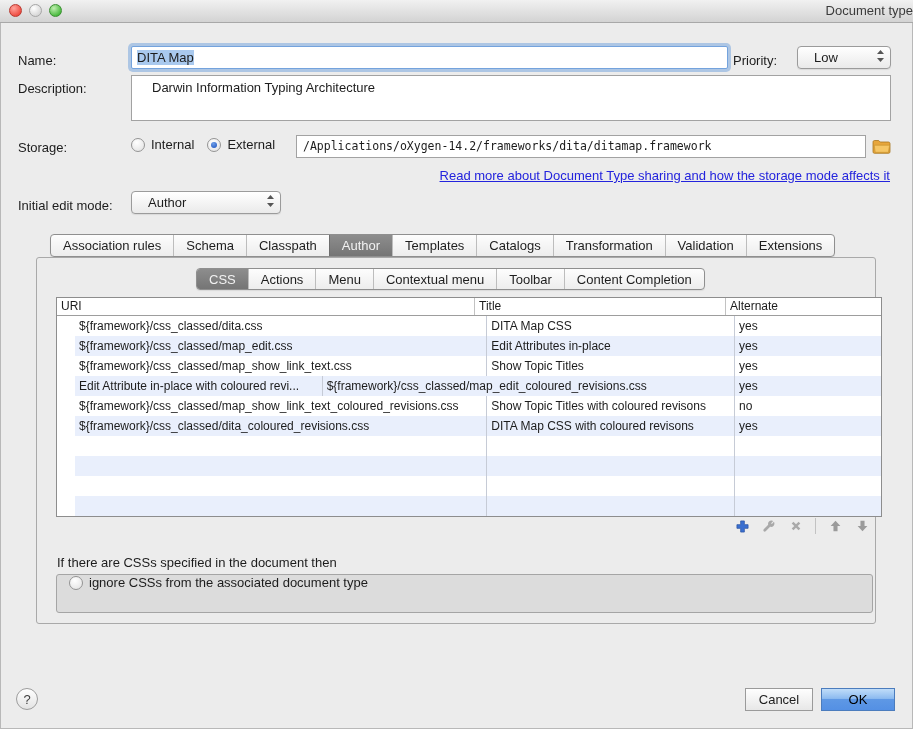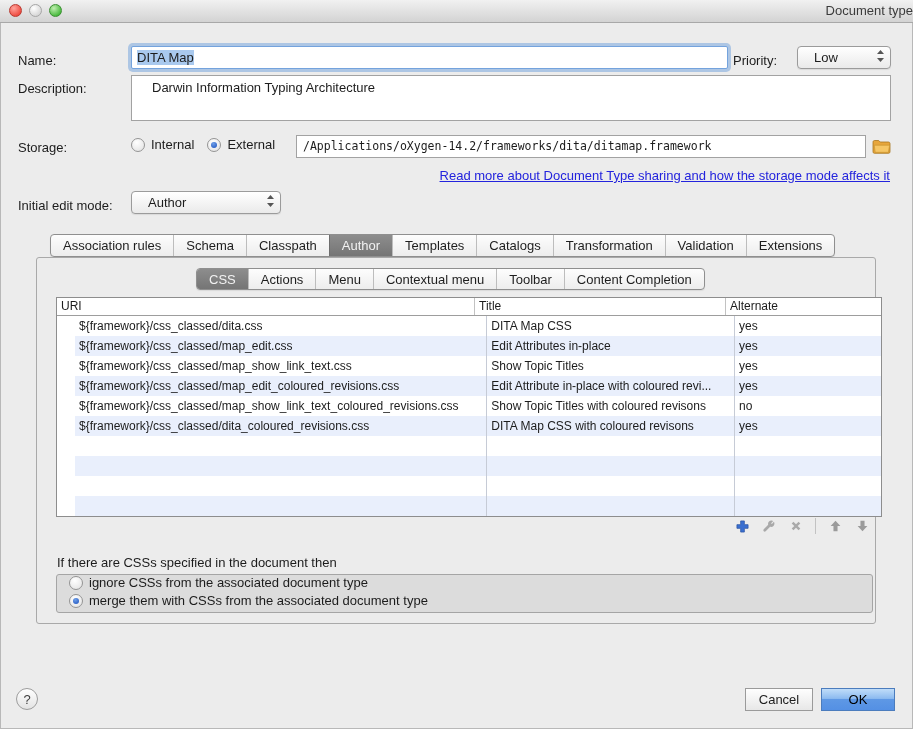--- a/index.html
+++ b/index.html
@@ -223,22 +223,22 @@
         <div class="td c0">${framework}/css_classed/map_edit.css</div>
         <div class="td c1">Edit Attributes in-place</div>
         <div class="td c2">yes</div>
       </div>
       <div class="trow">
         <div class="td c0">${framework}/css_classed/map_show_link_text.css</div>
         <div class="td c1">Show Topic Titles</div>
         <div class="td c2">yes</div>
       </div>
       <div class="trow alt">
+        <div class="td c1">Edit Attribute in-place with coloured revi...</div>
         <div class="td c0">${framework}/css_classed/map_edit_coloured_revisions.css</div>
-        <div class="td c1">Edit Attribute in-place with coloured revi...</div>
         <div class="td c2">yes</div>
       </div>
       <div class="trow">
         <div class="td c0">${framework}/css_classed/map_show_link_text_coloured_revisions.css</div>
         <div class="td c1">Show Topic Titles with coloured revisons</div>
         <div class="td c2">no</div>
       </div>
       <div class="trow alt">
         <div class="td c0">${framework}/css_classed/dita_coloured_revisions.css</div>
         <div class="td c1">DITA Map CSS with coloured revisons</div>
@@ -295,21 +295,17 @@
       </svg>
   </span>
 </div>
 
 <div class="css-caption">If there are CSSs specified in the document then</div>
 <div class="css-box" id="css-radios">
     <label class="radio-row">
       <span class="radio"></span>
       <span>ignore CSSs from the associated document type</span>
     </label>
-    <label class="radio-row">
-      <span class="radio on"></span>
-      <span>merge them with CSSs from the associated document type</span>
-    </label>
   </div>
 
 <div class="help-btn">?</div>
 <div class="btn cancel">Cancel</div>
 <div class="btn ok">OK</div>
 
 </body></html>

